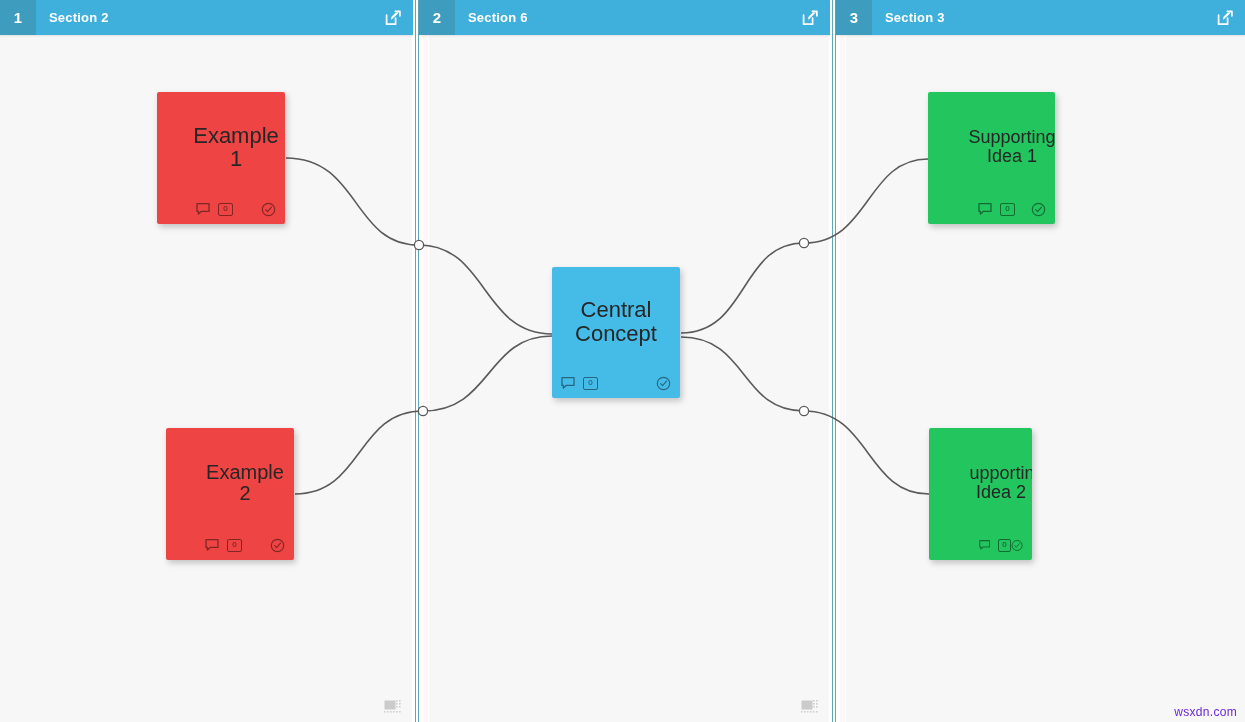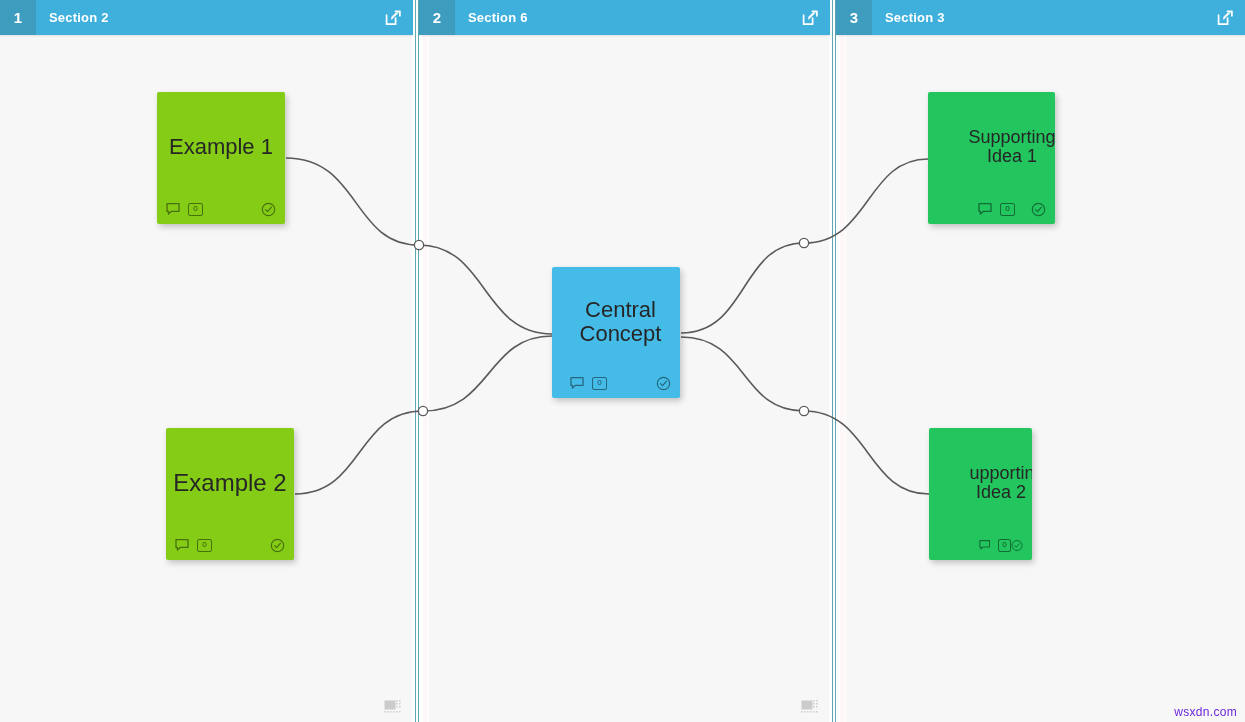--- a/index.html
+++ b/index.html
@@ -158,30 +158,30 @@
     font-size: 8px;
     color: rgba(0,0,0,0.62);
     display: flex;
     align-items: center;
     justify-content: center;
     line-height: 1;
   }
   .f-check { margin-left: auto; width: 15px; height: 15px; display:block; }
 
   
-  .card.purple  { background: #84cc16; }
+  .card.purple  { background: #ef4444; padding-left: 30px; }
   .card.blue    { background: #45bce8; }
   .card.green   { background: #22c55e; padding-left: 41px; }
 
   
   .card.c1 { left: 157px; top: 92px;  width: 128px; height: 132px; }
   .card.c1 .card-text { font-size: 22px; }
   .card.c2 { left: 166px; top: 428px; width: 128px; height: 132px; }
-  .card.c2 .card-text { font-size: 24px; }
-  .card.c3 { left: 552px; top: 267px; width: 128px; height: 131px; padding-left: 9px; }
+  .card.c2 .card-text { font-size: 20px; }
+  .card.c3 { left: 552px; top: 267px; width: 128px; height: 131px; }
   .card.c3 .card-text { font-size: 22px; }
   .card.c4 { left: 928px; top: 92px;  width: 127px; height: 132px; }
   .card.c4 .card-text { font-size: 18px; }
   .card.c5 { left: 929px; top: 428px; width: 103px; height: 132px; }
   .card.c5 .card-text { font-size: 18px; }
 
   
   .resize-handle {
     position: absolute;
     width: 17px;

